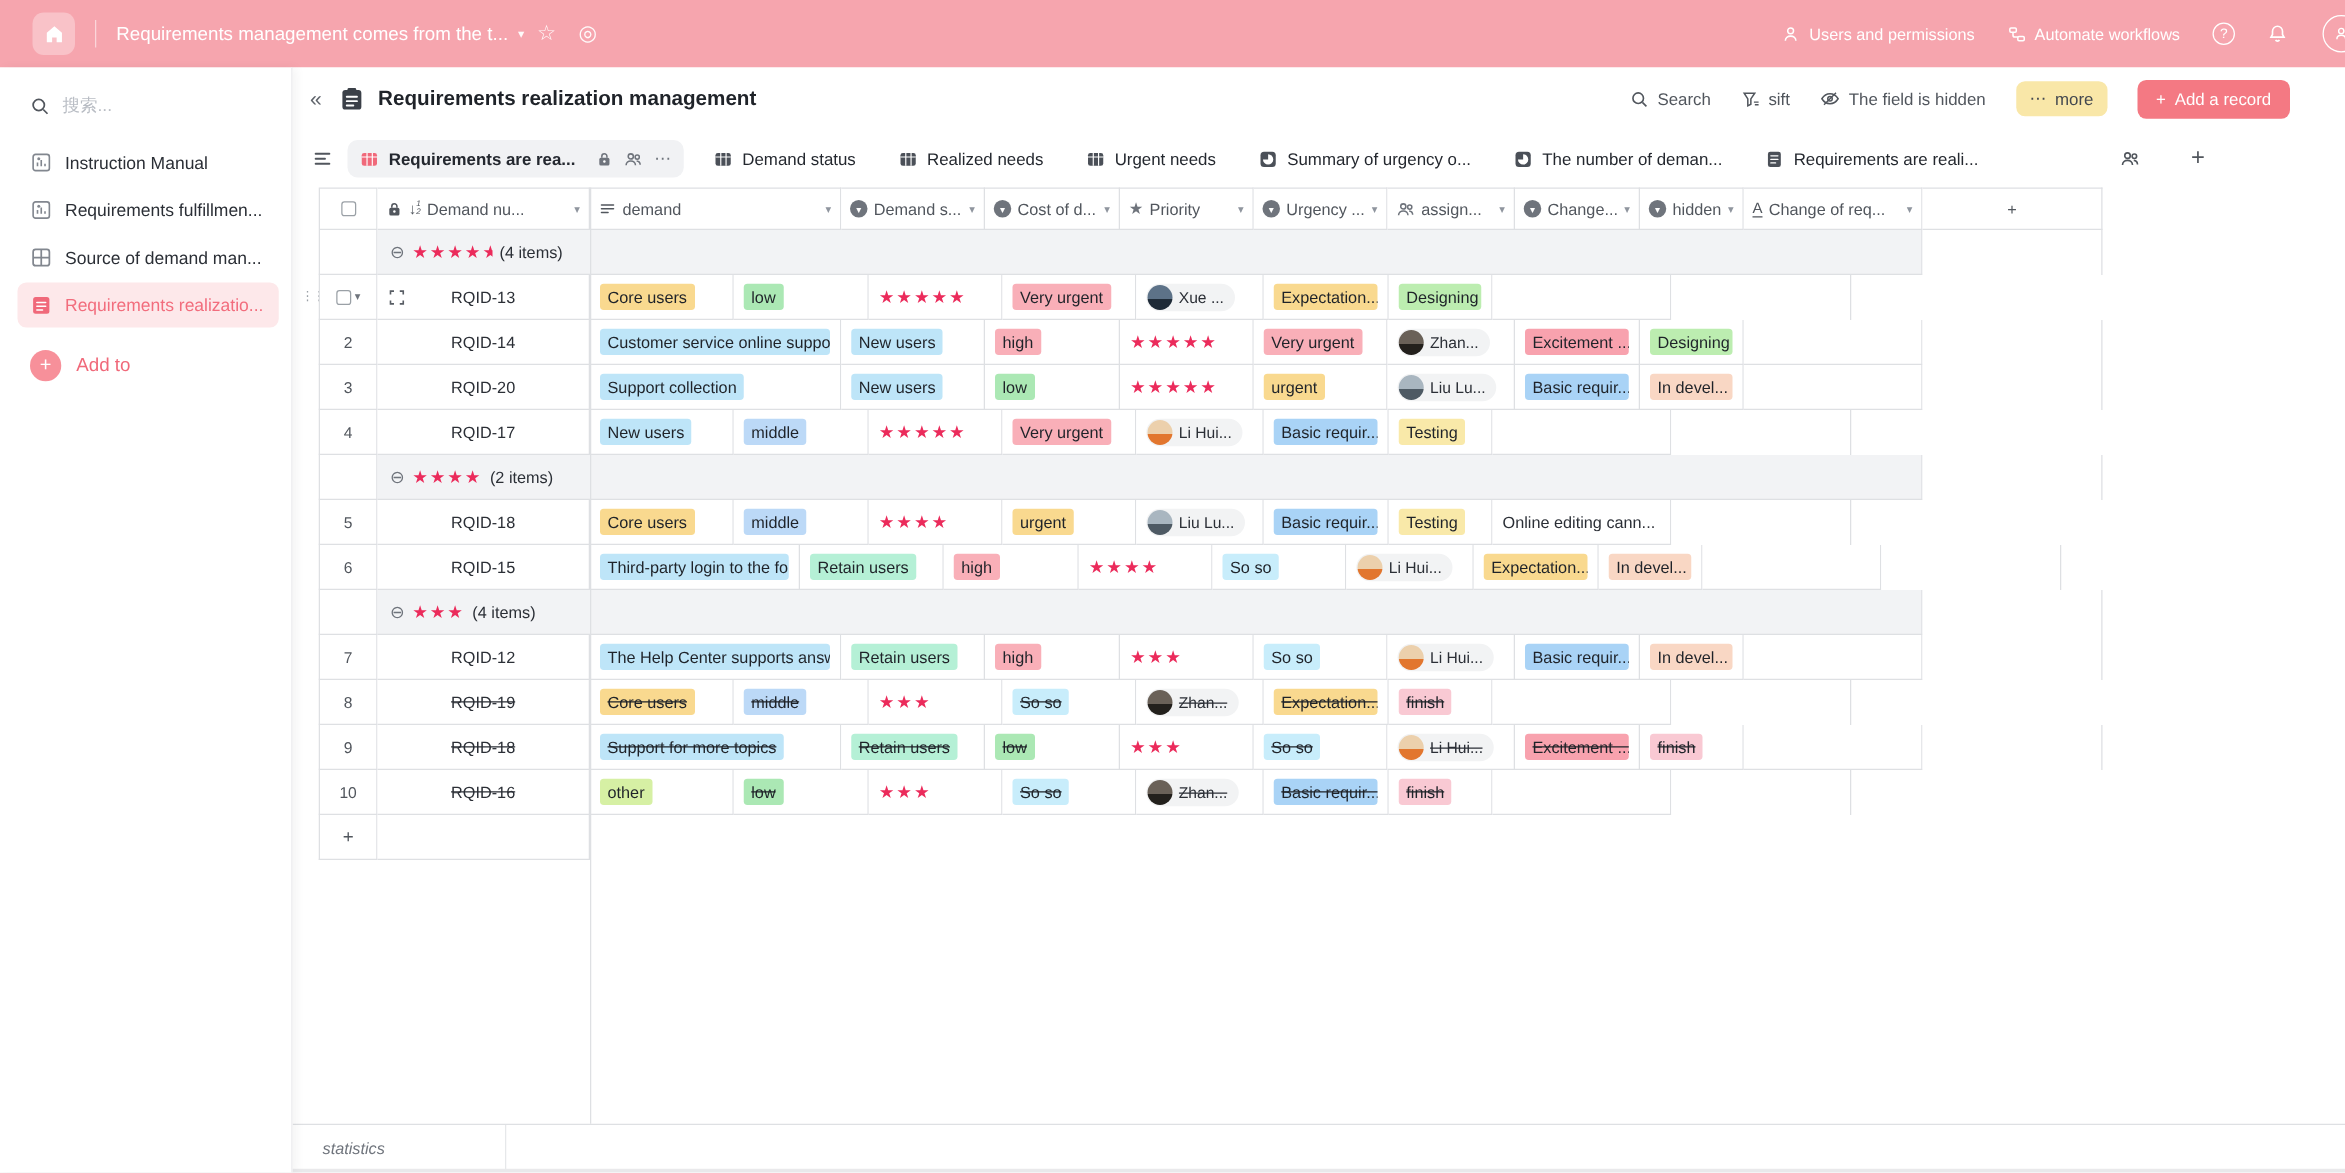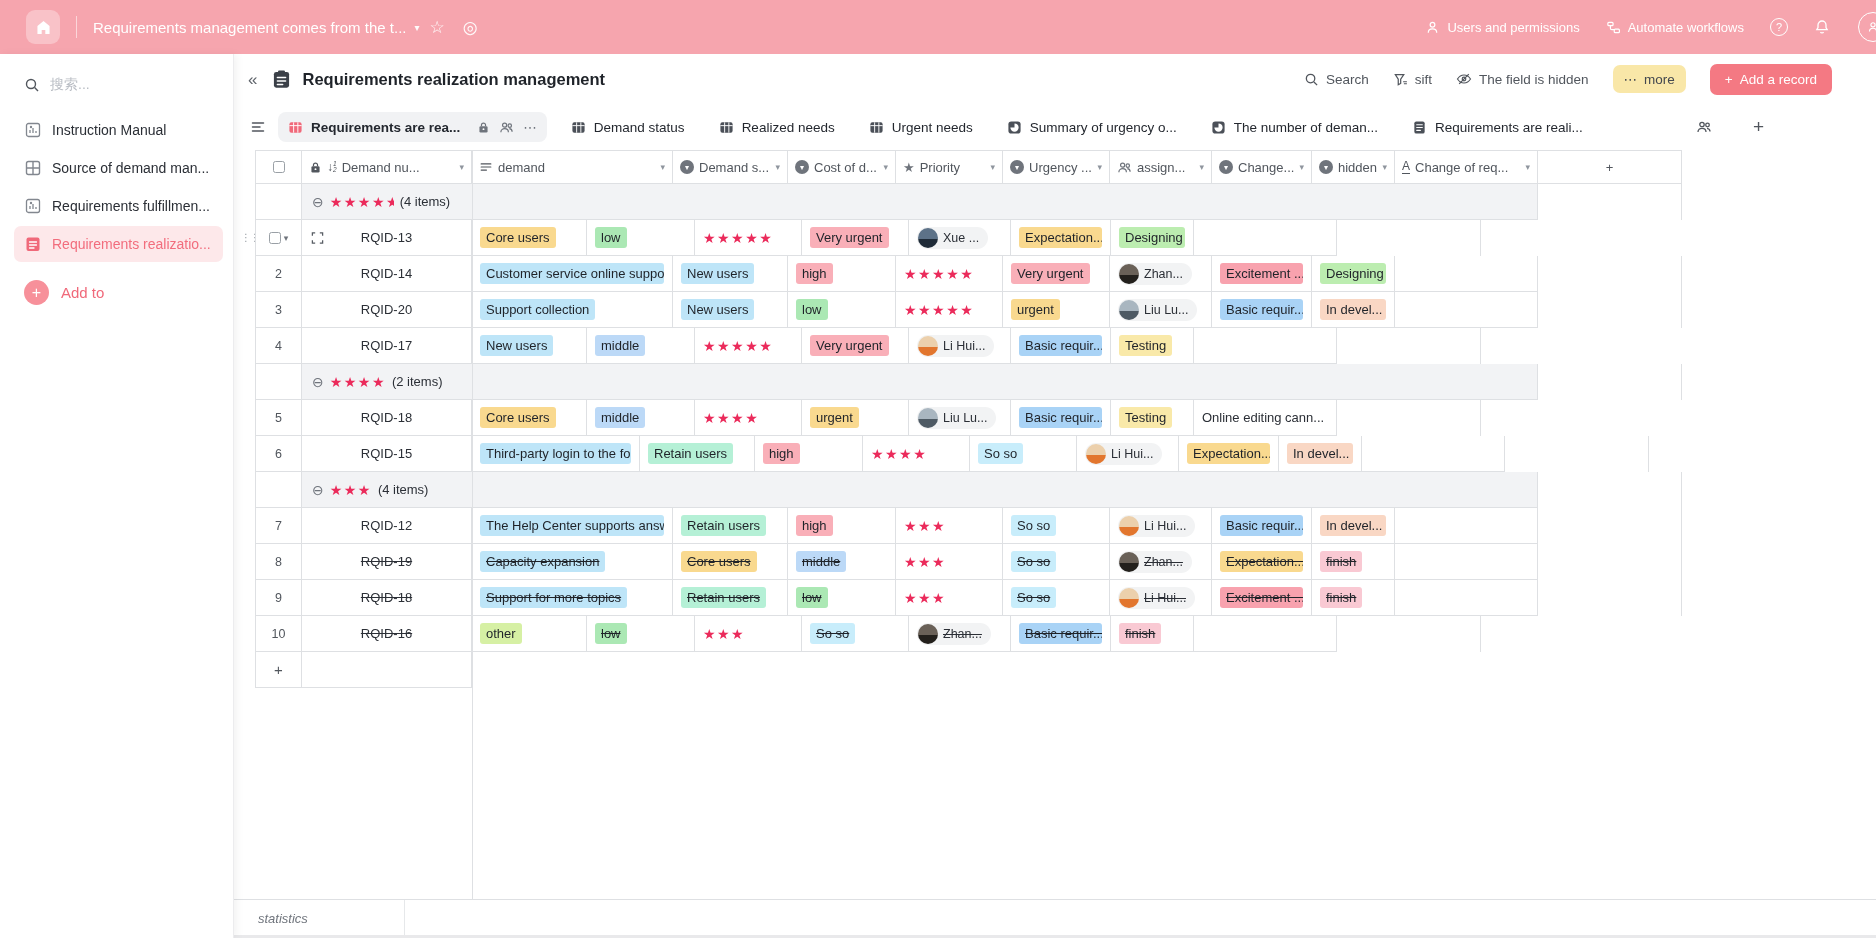--- a/index.html
+++ b/index.html
@@ -180,36 +180,36 @@
           <svg viewBox="0 0 18 18" width="18" height="18" fill="none" stroke="#82878f" stroke-width="1.3">
             <rect x="2.5" y="2.5" width="13" height="13" rx="2"></rect>
             <path d="M6 12V9M9 12V7M12 12v-2"></path>
             <circle cx="7" cy="6" r="1.2" fill="#82878f" stroke="none"></circle>
           </svg>
         </span>
         <span class="sb-label">Instruction Manual</span>
       </div>
       <div class="sb-item">
         <span class="sb-ic">
-          <svg viewBox="0 0 18 18" width="18" height="18" fill="none" stroke="#82878f" stroke-width="1.4">
-            <rect x="2.5" y="2.5" width="13" height="13" rx="2"></rect>
-            <path d="M2.5 9h13M9 2.5v13"></path>
-          </svg>
-        </span>
-        <span class="sb-label">Source of demand man...</span>
-      </div>
-      <div class="sb-item">
-        <span class="sb-ic">
           <svg viewBox="0 0 18 18" width="18" height="18" fill="none" stroke="#82878f" stroke-width="1.3">
             <rect x="2.5" y="2.5" width="13" height="13" rx="2"></rect>
             <path d="M6 12V9M9 12V7M12 12v-2"></path>
             <circle cx="7" cy="6" r="1.2" fill="#82878f" stroke="none"></circle>
           </svg>
         </span>
         <span class="sb-label">Requirements fulfillmen...</span>
+      </div>
+      <div class="sb-item">
+        <span class="sb-ic">
+          <svg viewBox="0 0 18 18" width="18" height="18" fill="none" stroke="#82878f" stroke-width="1.4">
+            <rect x="2.5" y="2.5" width="13" height="13" rx="2"></rect>
+            <path d="M2.5 9h13M9 2.5v13"></path>
+          </svg>
+        </span>
+        <span class="sb-label">Source of demand man...</span>
       </div>
       <div class="sb-item active">
         <span class="sb-ic">
           <svg viewBox="0 0 18 18" width="18" height="18">
             <rect x="2.5" y="2.5" width="13" height="13.5" rx="2" fill="#F0697A"></rect>
             <path d="M5.5 7h7M5.5 10h7M5.5 13h4.5" stroke="#fff" stroke-width="1.3" stroke-linecap="round"></path>
           </svg>
         </span>
         <span class="sb-label">Requirements realizatio...</span>
       </div>
@@ -752,23 +752,20 @@
         <div class="cell cell-plus" style="width: 144px;"></div>
       </div>
       <div class="t-row">
         <div class="gutter"></div>
         <div class="cell rowhead" style="width: 47px;">
           <span>8</span>
         </div>
         <div class="cell " style="width: 170px; position: relative;">
           <span class="idtext strike">RQID-19</span>
         </div>
-        <div class="cell " style="width: 201px;">
-          <span class="chip strike" style="background: rgb(190, 229, 248);">Capacity expansion</span>
-        </div>
         <div class="cell " style="width: 115px;">
           <span class="chip strike" style="background: rgb(249, 217, 143);">Core users</span>
         </div>
         <div class="cell " style="width: 108px;">
           <span class="chip strike" style="background: rgb(188, 217, 247);">middle</span>
         </div>
         <div class="cell " style="width: 107px;">
           <span class="stars" style="color: rgb(235, 43, 91);">★★★</span>
         </div>
         <div class="cell " style="width: 107px;">

